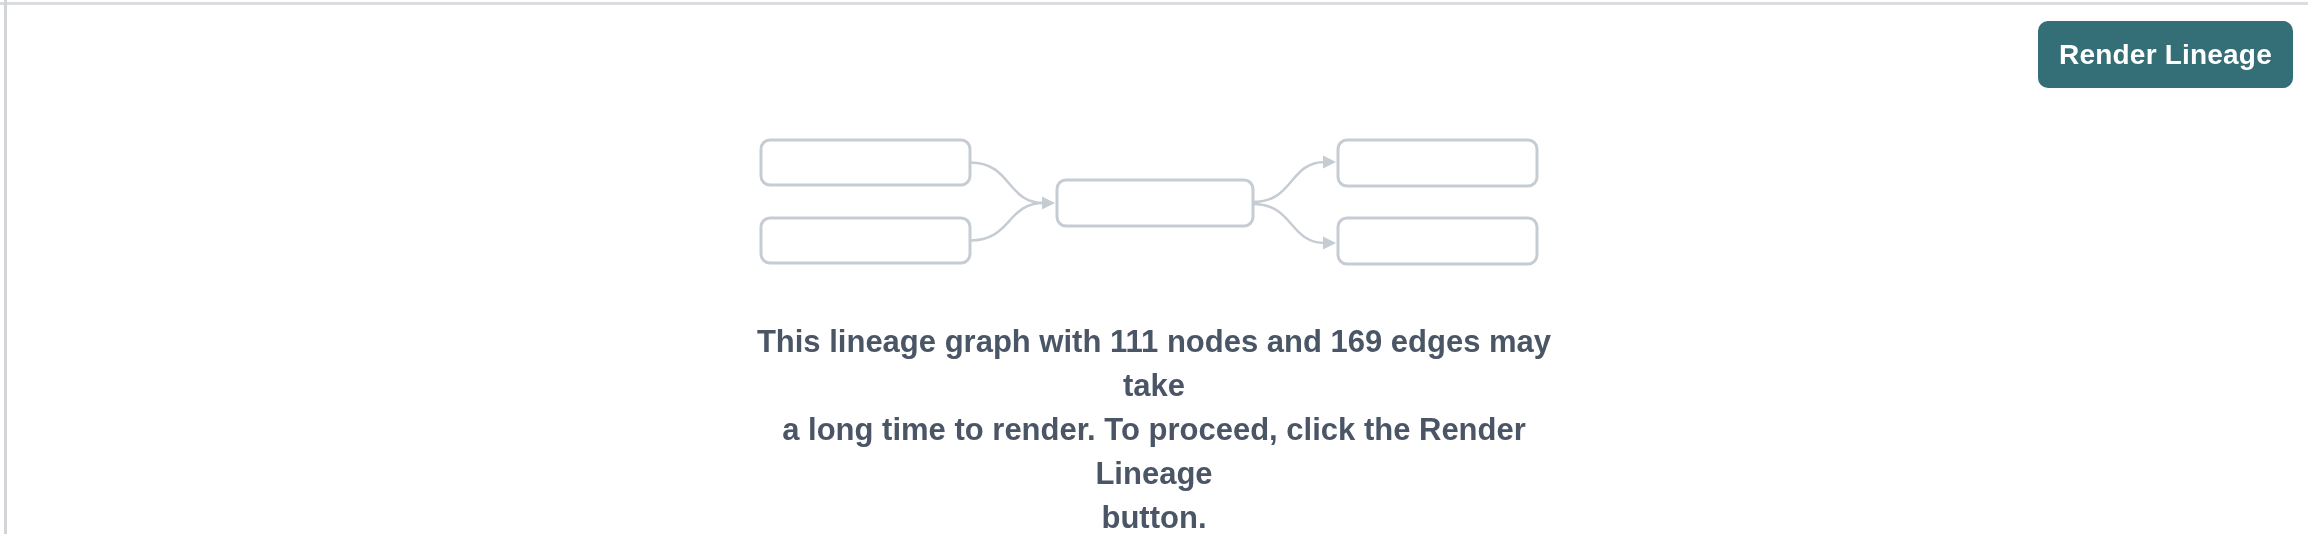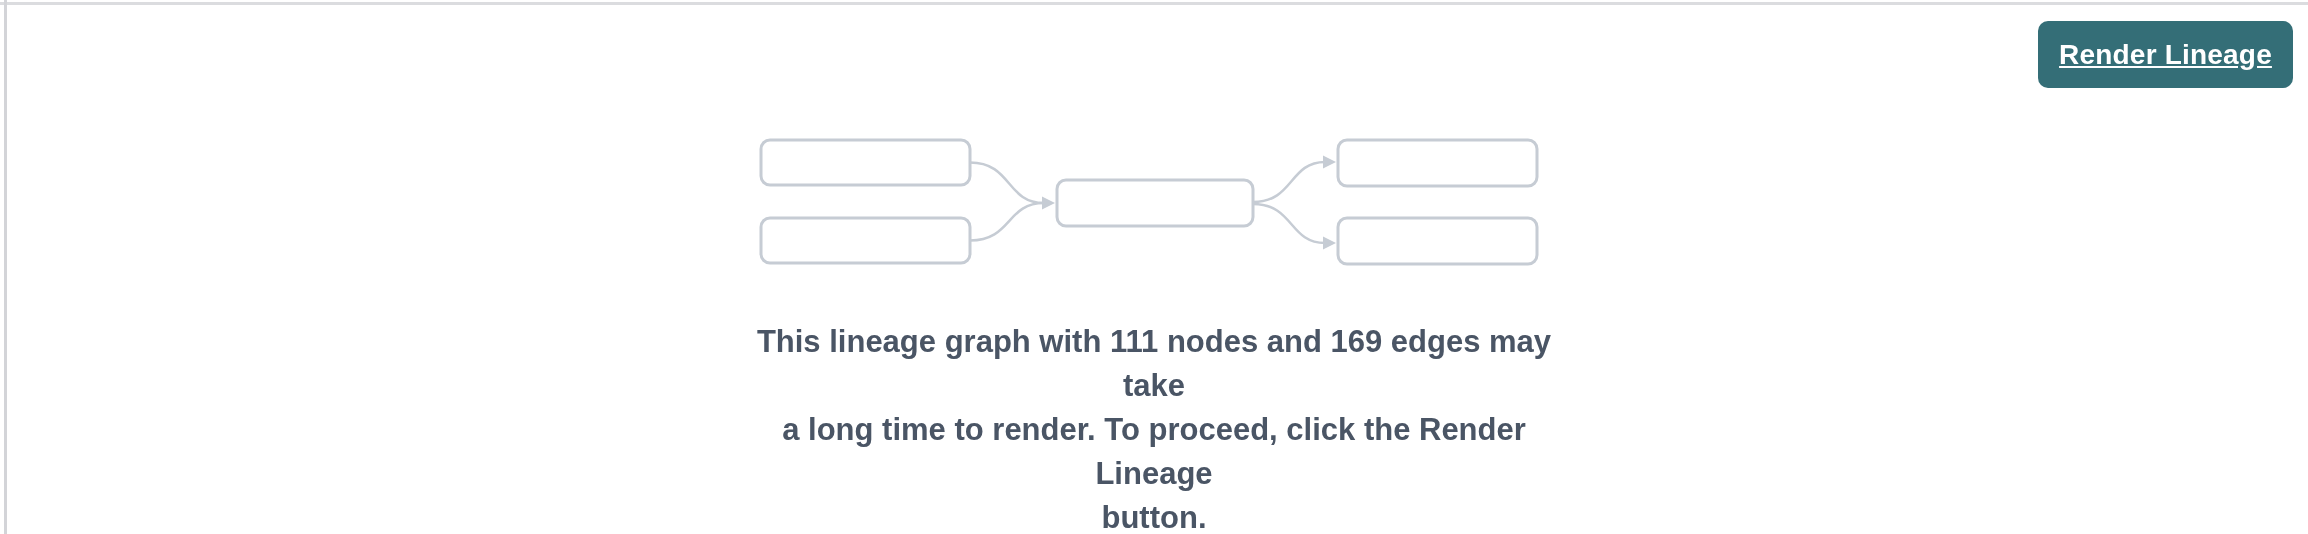--- a/index.html
+++ b/index.html
@@ -36,21 +36,20 @@
     border-radius: 10px;
     color: #ffffff;
     font-family: "Liberation Sans", sans-serif;
     font-size: 28px;
     font-weight: 700;
     display: flex;
     align-items: center;
     justify-content: center;
     cursor: pointer;
     letter-spacing: 0.2px;
-    text-decoration: underline;
   }
   .graph-illustration {
     position: absolute;
     left: 754px; top: 138px;
     width: 800px; height: 132px;
   }
   .warning-message {
     position: absolute;
     left: 734px; top: 320px;
     width: 840px;

